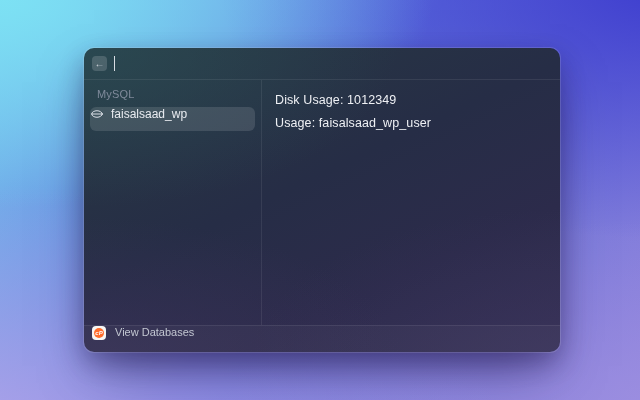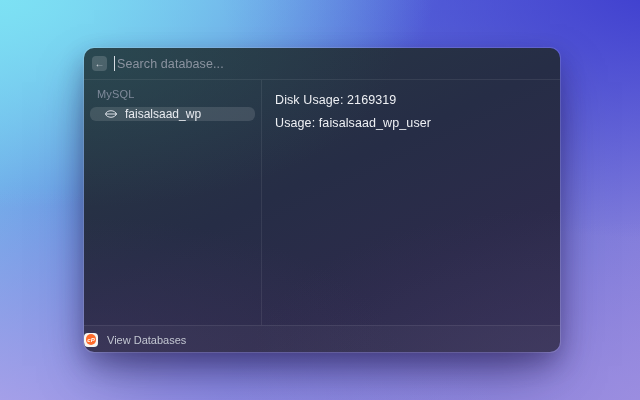--- a/index.html
+++ b/index.html
@@ -49,34 +49,34 @@
   
   .body { display: flex; height: 245px; }
   .sidebar {
     width: 178px; box-sizing: border-box; padding: 8px 6px 0 6px;
     border-right: 1px solid rgba(255,255,255,0.08);
   }
   .section-label {
     font-size: 11px; color: #7f8a9b; padding-left: 7px; letter-spacing: 0.2px;
   }
   .db-item {
-    margin-top: 7px; height: 14px; border-radius: 6px;
+    margin-top: 7px; height: 24px; border-radius: 6px;
     background: rgba(255,255,255,0.12);
-    display: flex; align-items: flex-end; padding: 0 14px; gap: 7px;
+    display: flex; align-items: flex-start; padding: 0 0; gap: 7px;
   }
   .db-icon { width: 14px; height: 14px; flex: 0 0 auto; display: block; }
   .db-item-label { font-size: 12px; color: #e8ebf0; }
 
   .details { flex: 1; padding: 13px 13px 0 13px; }
   .detail-line { font-size: 12.5px; color: #eef0f4; letter-spacing: 0.1px; }
   .detail-line + .detail-line { margin-top: 9px; }
 
   
   .footer {
-    height: 27px; display: flex; align-items: center; padding: 0 0;
+    height: 27px; display: flex; padding: 0 8px;
     border-top: 1px solid rgba(255,255,255,0.08);
     background: rgba(255,255,255,0.03);
   }
   .app-badge {
     width: 14px; height: 14px; border-radius: 4px; background: #f6f6f4;
     display: flex; align-items: center; justify-content: center; flex: 0 0 auto;
   }
   .app-badge-circle {
     width: 10.5px; height: 10.5px; border-radius: 50%; background: #ff6c2c;
     color: #ffffff; font-size: 6px; font-weight: bold; font-style: italic;
@@ -87,39 +87,38 @@
 </head>
 <body>
 
 <div class="window">
 
   <div class="searchbar">
     <div class="back-btn">
       <span>←</span>
     </div>
     <div class="caret"></div>
-    <div class="search-placeholder">Search database...</div>
   </div>
 
   <div class="body">
 
     <div class="sidebar">
       <div class="section-label">MySQL</div>
 
       <div class="db-item">
         <svg class="db-icon" viewBox="0 0 24 24" fill="none" stroke="#dde1e8" stroke-width="1.7" stroke-linecap="round">
           <ellipse cx="12" cy="12" rx="9" ry="5.6"></ellipse>
           <line x1="3" y1="12" x2="21" y2="12"></line>
         </svg>
         <span class="db-item-label">faisalsaad_wp</span>
       </div>
     </div>
 
     <div class="details">
-      <div class="detail-line">Disk Usage: 2169319</div>
+      <div class="detail-line">Disk Usage: 1012349</div>
       <div class="detail-line">Usage: faisalsaad_wp_user</div>
     </div>
 
   </div>
 
   <div class="footer">
     <div class="app-badge">
       <div class="app-badge-circle">cP</div>
     </div>
     <div class="footer-label">View Databases</div>

